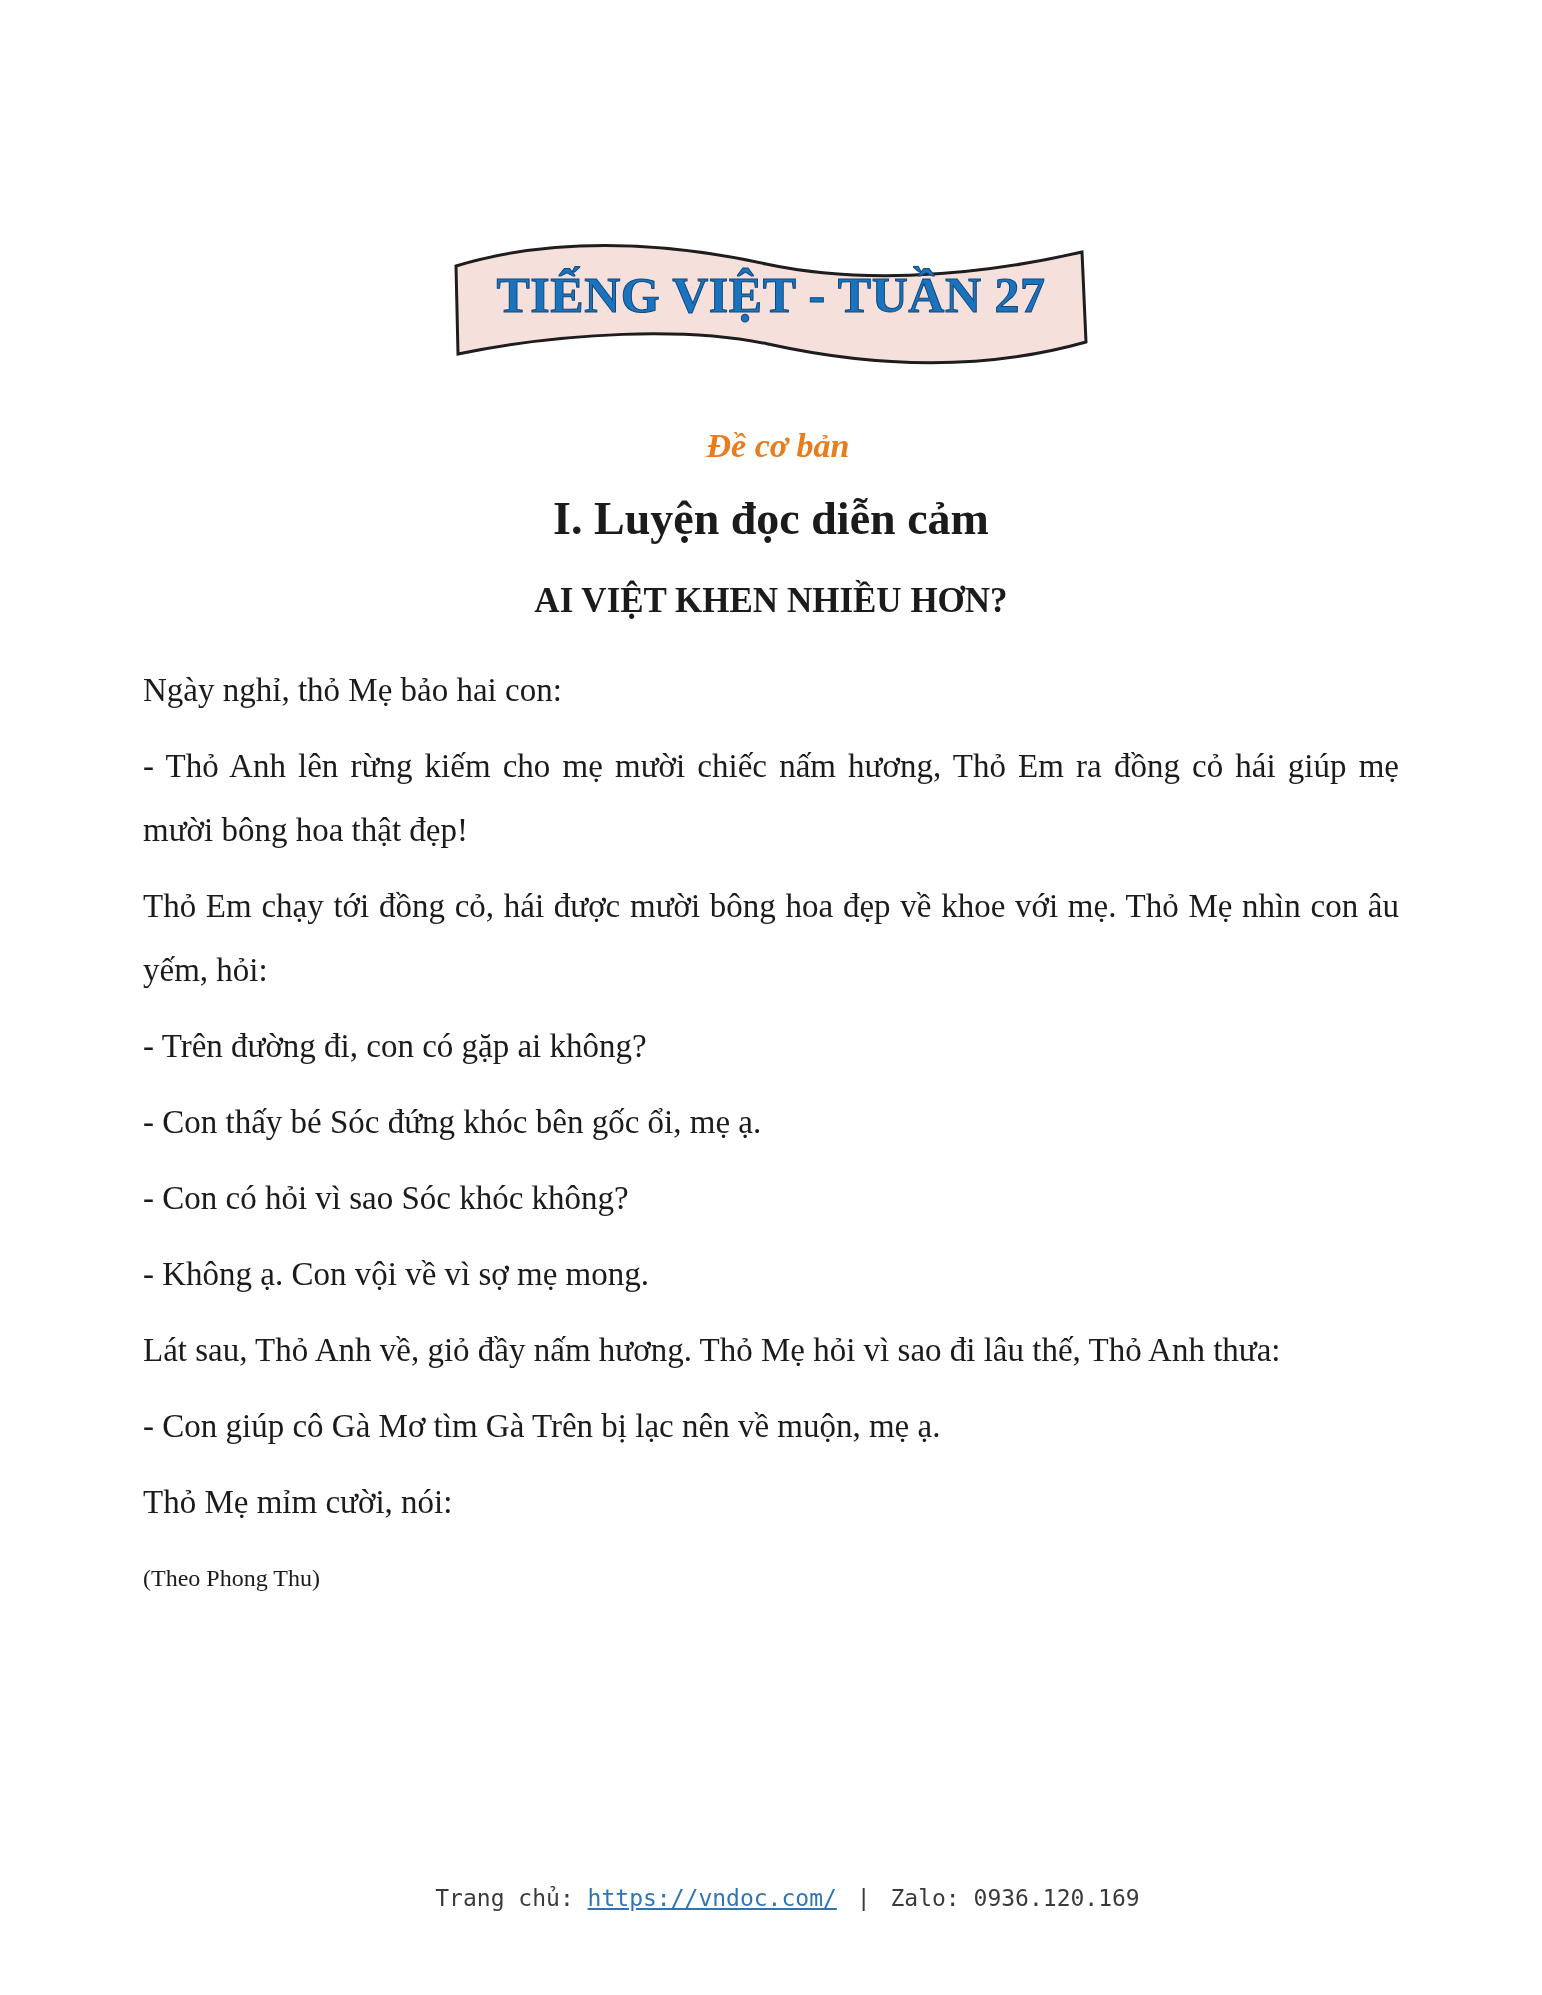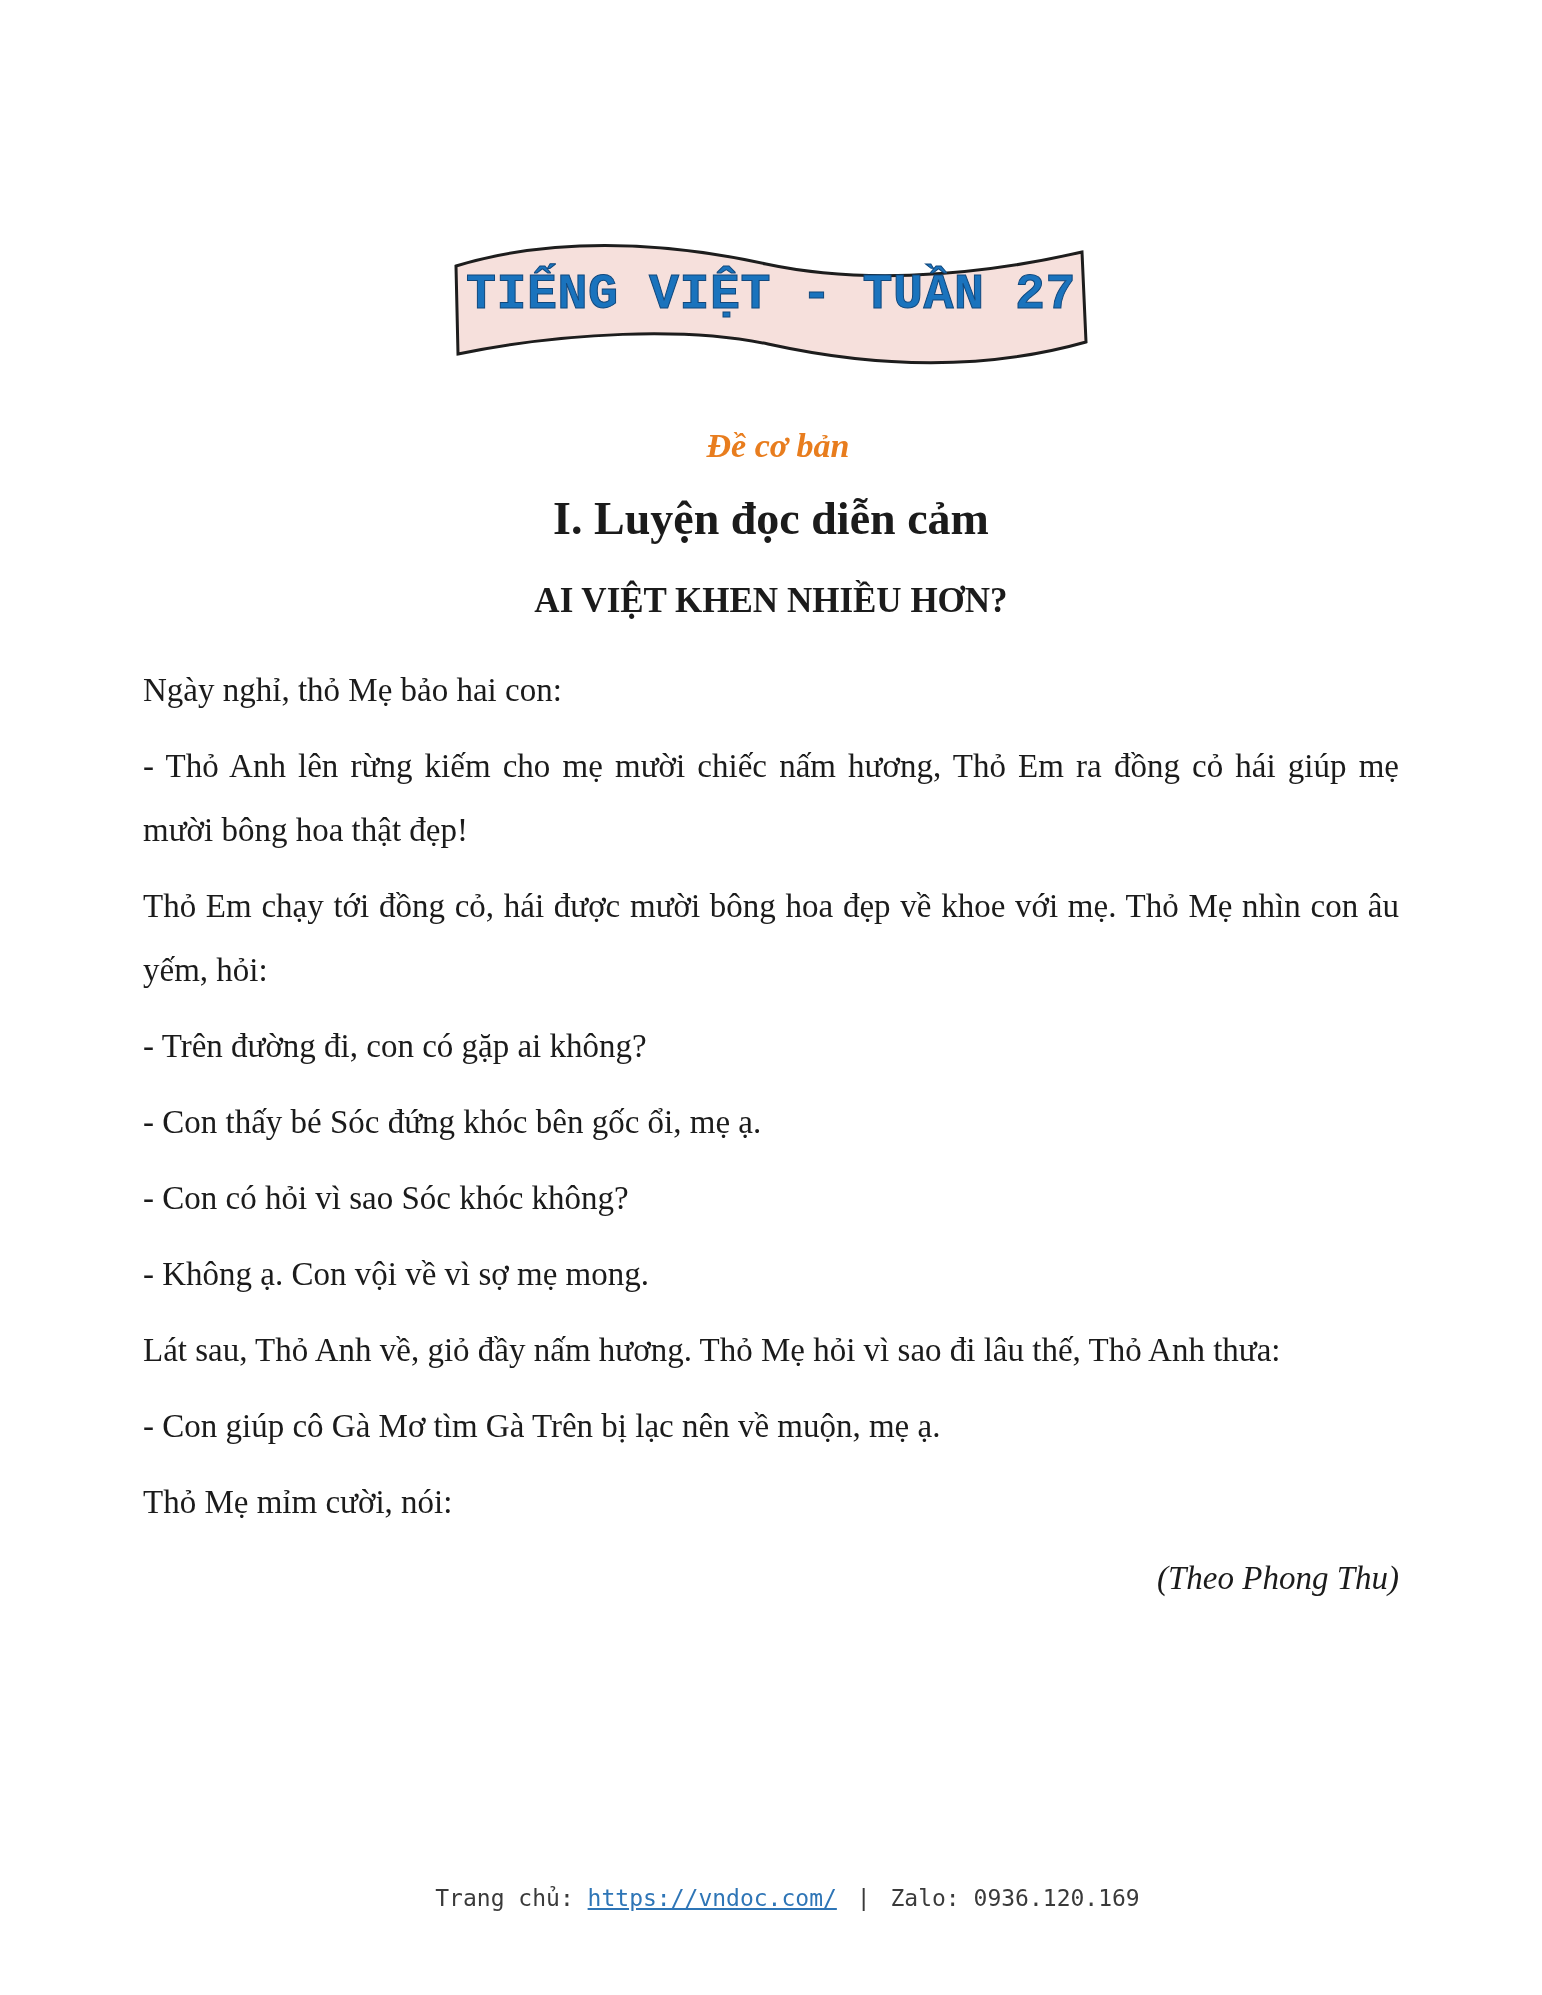--- a/index.html
+++ b/index.html
@@ -21,21 +21,21 @@
     width: 646px;
     height: 140px;
     margin: 232px auto 0 auto;
   }
   .banner-wrap svg { position: absolute; left: 0; top: 0; width: 100%; height: 100%; }
   .banner-text {
     position: absolute;
     left: 0; right: 0;
     top: 34px;
     text-align: center;
-    font-family: Liberation Mono, monospace;
+    font-family: Liberation Serif, serif;
     font-weight: 700;
     font-size: 50px;
     letter-spacing: 0.5px;
     color: #1a73bd;
     -webkit-text-stroke: 1px #11487d;
   }
 
   
   .subtitle {
     margin-top: 52px;
@@ -71,24 +71,22 @@
   
   .story-body { margin-top: 34px; }
   .story-body p {
     font-size: 33px;
     line-height: 64px;
     text-align: justify;
     margin-bottom: 12px;
   }
   .author {
     margin-top: 12px;
-    font-size: 33px;
+    font-size: 24px;
     line-height: 64px;
-    text-align: right;
-    font-style: italic;
   }
 
   
   .footer {
     position: absolute;
     left: 0; right: 0;
     top: 1885px;
     text-align: center;
     font-family: "DejaVu Sans Mono", "Liberation Mono", monospace;
     font-size: 23px;

